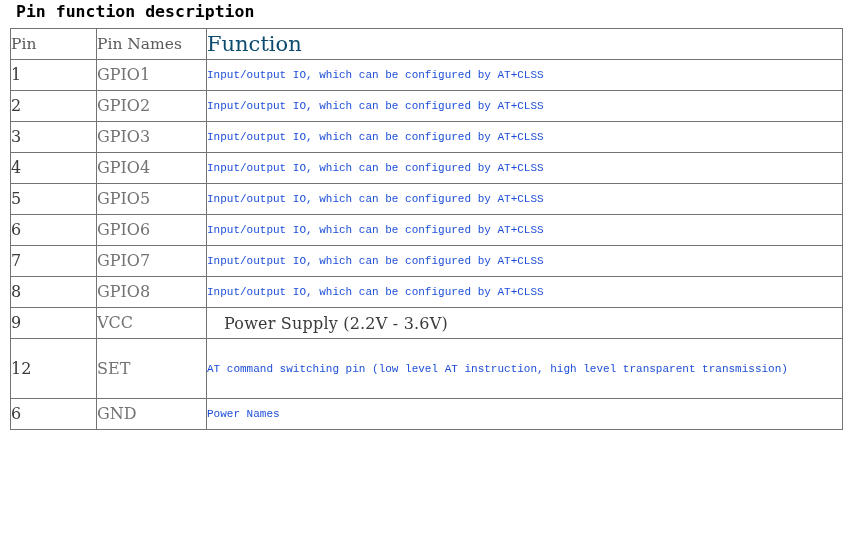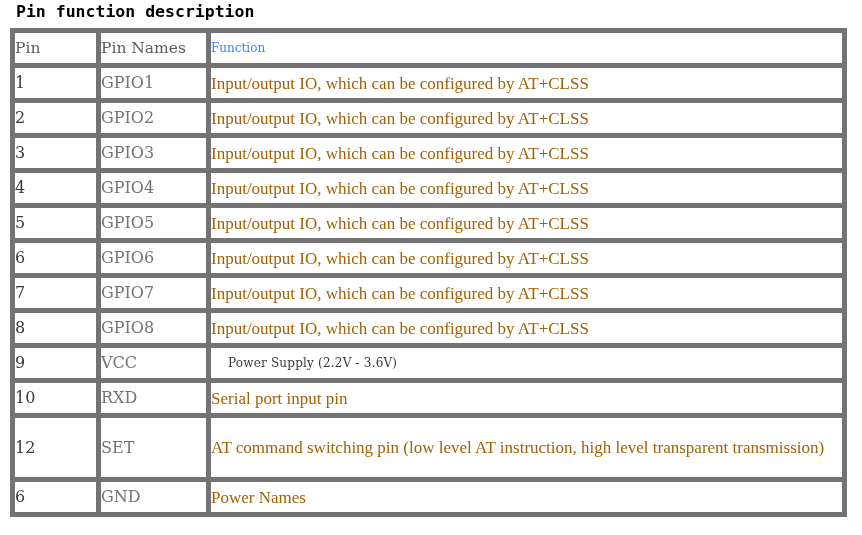--- a/index.html
+++ b/index.html
@@ -40,21 +40,21 @@
   .pin-table {
     position: absolute;
     left: 10px;
     top: 28px;
     width: 832px;
     border-collapse: collapse;
     table-layout: fixed;
     background: #ffffff;
   }
   .pin-table td, .pin-table th {
-    border: 5px solid #737373;
+    border: 1px solid #737373;
     padding: 0;
     vertical-align: middle;
     background: #ffffff;
   }
 
   .col-pin    { width: 86px; }
   .col-names  { width: 110px; }
   .col-func   { width: 636px; }
 
   
@@ -71,44 +71,44 @@
     padding: 2px 0 3px 9px;
     font-family: "DejaVu Serif", "Liberation Serif", serif;
     font-size: 16px;
     line-height: 26px;
     color: #737373;
     text-align: left;
     white-space: nowrap;
   }
   .cell-func {
     padding: 2px 6px 3px 8px;
-    font-family: Liberation Serif, serif;
-    font-size: 17px;
+    font-family: Liberation Mono, monospace;
+    font-size: 11px;
     line-height: 27px;
-    color: #a16207;
+    color: #1d4ed8;
     text-align: left;
   }
 
   
   .hdr .cell-pin,
   .hdr .cell-names {
     color: #5a5a5a;
     font-size: 15.5px;
   }
   .hdr .cell-func {
     font-family: "DejaVu Serif", "Liberation Serif", serif;
-    font-size: 12px;
-    color: #3b82f6;
+    font-size: 21px;
+    color: #0c4a6e;
     font-weight: normal;
   }
 
   
   .cell-func.mono {
     font-family: "DejaVu Serif", "Liberation Serif", serif;
-    font-size: 12px;
+    font-size: 16px;
     color: #3a3a3a;
     padding-left: 17px;
     letter-spacing: 0.2px;
   }
 
   
   .cell-func.justify {
     text-align: justify;
     text-align-last: left;
     padding-right: 8px;
@@ -179,25 +179,20 @@
         <tr class="r-normal">
           <td class="cell-pin">8</td>
           <td class="cell-names">GPIO8</td>
           <td class="cell-func">Input/output IO, which can be configured by AT+CLSS</td>
         </tr>
         <tr class="r-normal">
           <td class="cell-pin">9</td>
           <td class="cell-names">VCC</td>
           <td class="cell-func mono">Power Supply (2.2V - 3.6V)</td>
         </tr>
-        <tr class="r-normal">
-          <td class="cell-pin">10</td>
-          <td class="cell-names">RXD</td>
-          <td class="cell-func">Serial port input pin</td>
-        </tr>
         <tr class="r-tall">
           <td class="cell-pin">12</td>
           <td class="cell-names">SET</td>
           <td class="cell-func justify">AT command switching pin (low level AT instruction, high level transparent transmission)</td>
         </tr>
         <tr class="r-normal">
           <td class="cell-pin">6</td>
           <td class="cell-names">GND</td>
           <td class="cell-func">Power Names</td>
         </tr>

